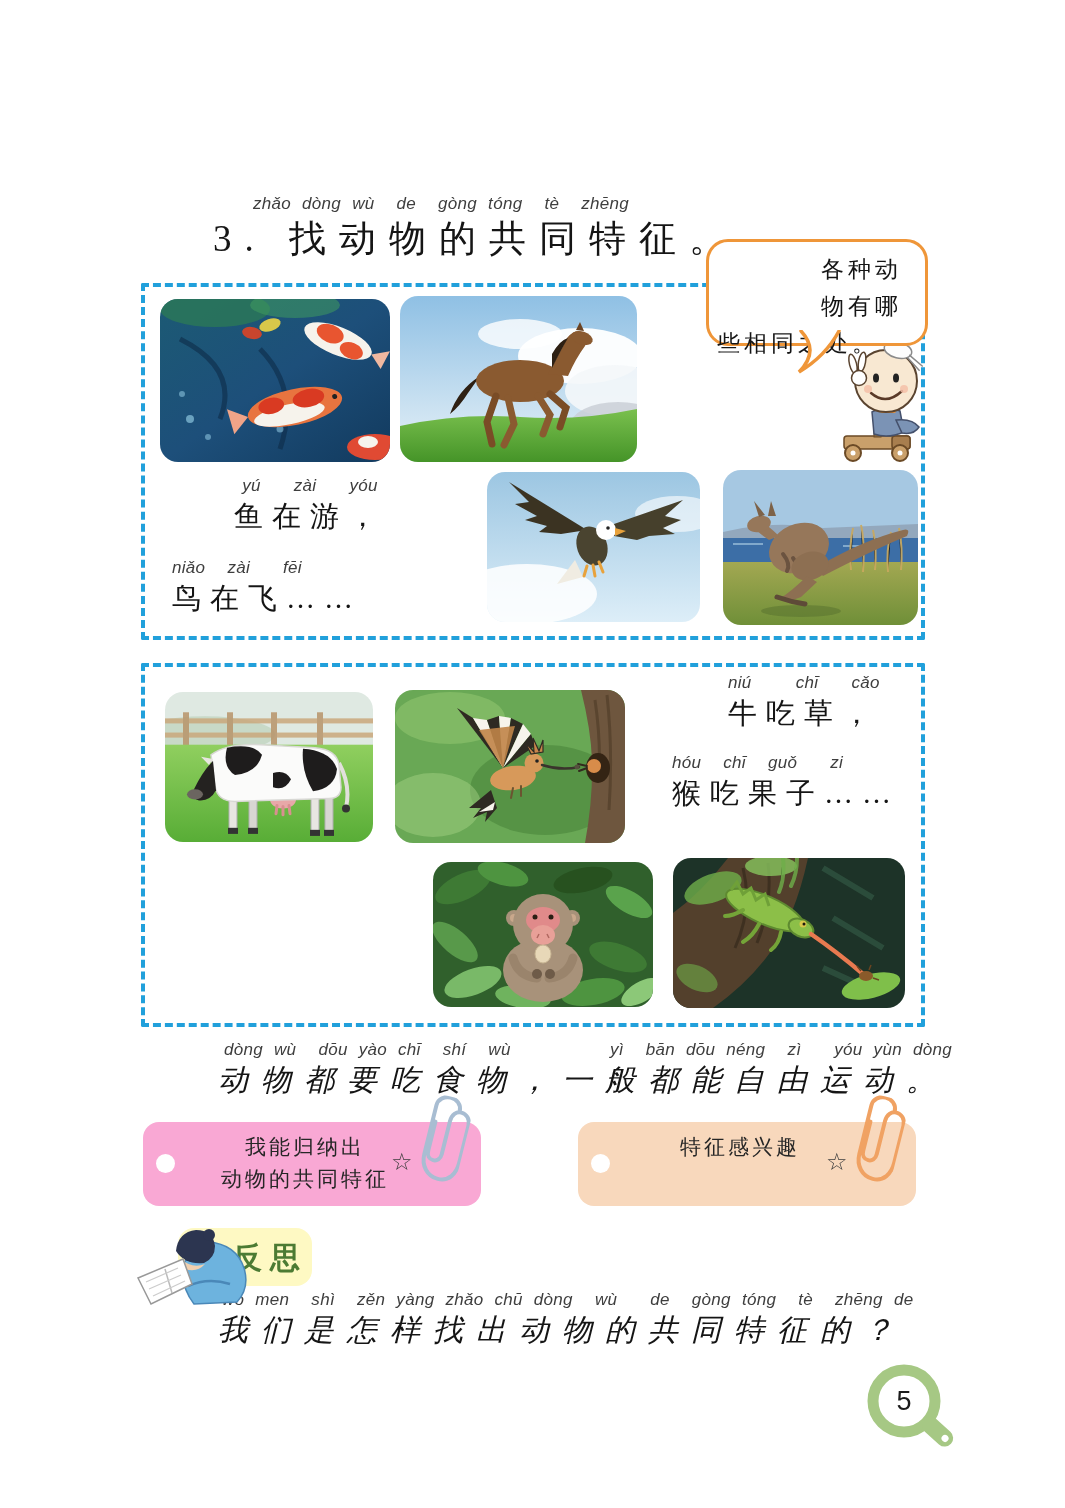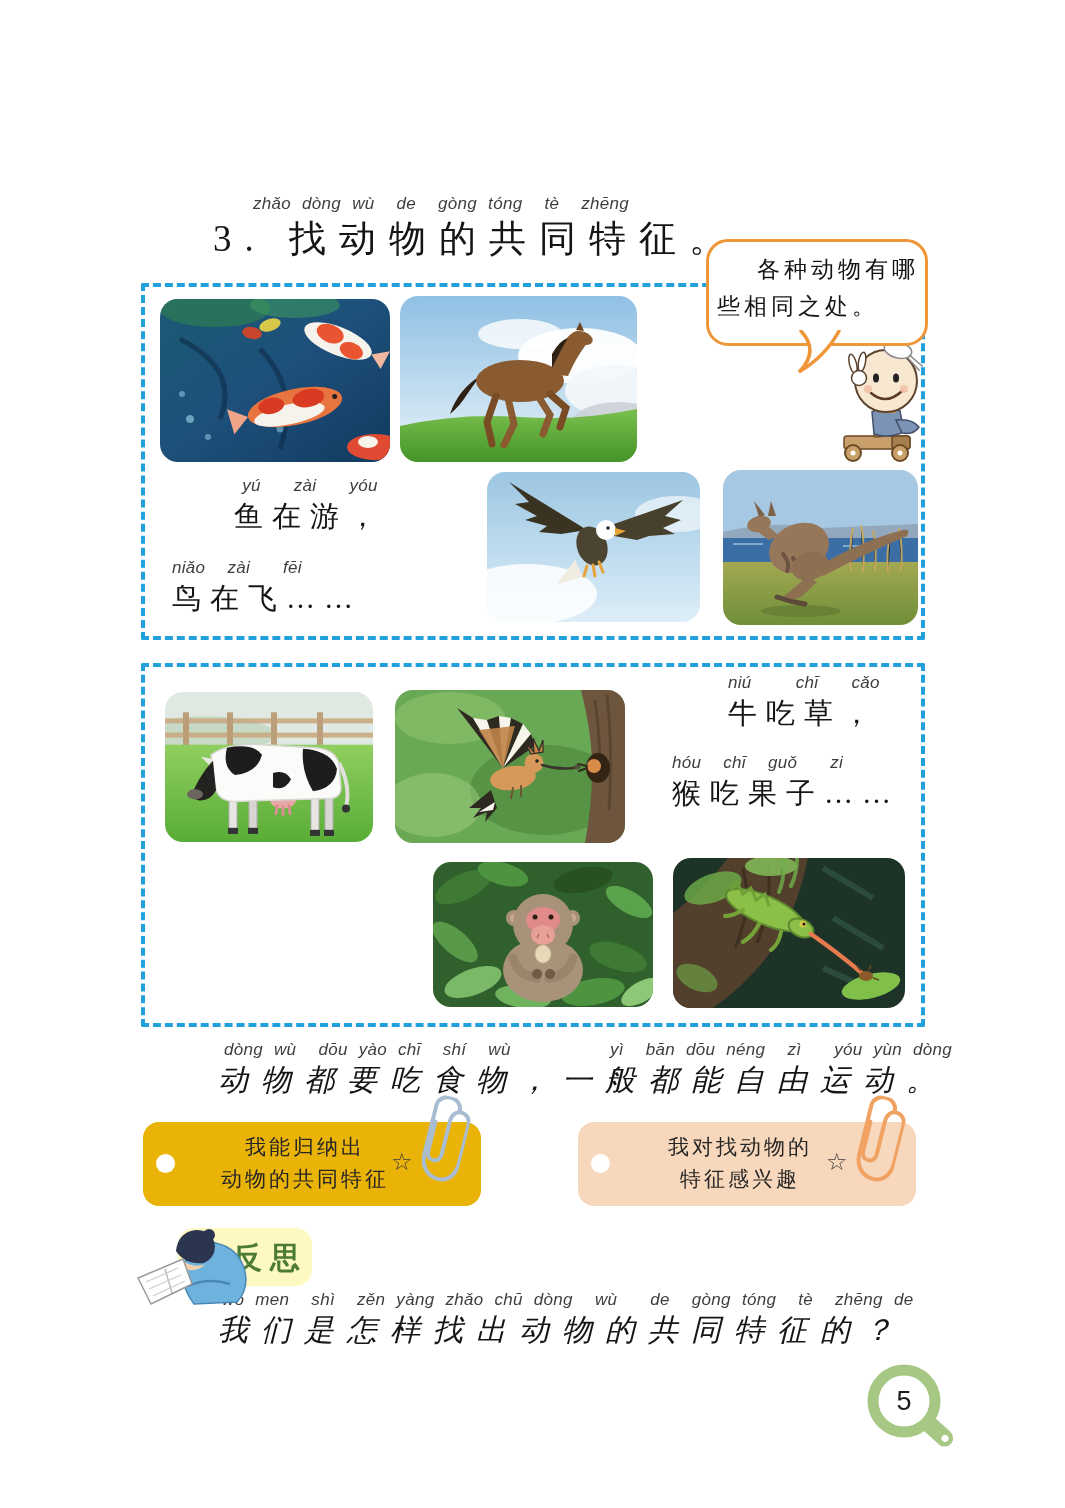--- a/index.html
+++ b/index.html
@@ -9,21 +9,21 @@
   .pinyin{font-family:"Liberation Sans", sans-serif;color:#3e3e3e;font-size:17px;
           word-spacing:6px;white-space:pre;letter-spacing:0.3px;font-style:italic;}
   .hanzi{font-size:30px;letter-spacing:13px;white-space:pre;line-height:40px;font-style:italic;}
   .hz-sm{font-size:29px;letter-spacing:9px;white-space:pre;line-height:40px;}
   .title-hz{font-size:37px;letter-spacing:13px;white-space:pre;}
   .dashedbox{border:4px dashed #21A0DB;border-radius:2px;}
   .photo{border-radius:18px;overflow:hidden;}
   .photo svg{display:block;width:100%;height:100%;}
   .bubble{background:#fff;border:3.5px solid #EF9639;border-radius:22px;z-index:5;
           font-size:23px;letter-spacing:4px;line-height:37px;padding-top:9px;}
-  .bubble .l1{padding-left:48px;}
+  .bubble .l1{padding-left:68px;margin-left:44px;}
   .bubble .l2{padding-left:8px;}
   .note{border-radius:16px;height:84px;}
   .note .hole{position:absolute;left:13px;top:32px;width:19px;height:19px;border-radius:50%;background:#fff;}
   .note .ntext{position:absolute;left:42px;top:9px;width:240px;text-align:center;
                font-size:21px;letter-spacing:3px;line-height:32px;color:#262626;}
   .note .star{position:absolute;left:248px;top:26px;font-size:24px;color:#3c3c3c;
               font-family:"DejaVu Sans", sans-serif;}
   .clip{z-index:6;transform:rotate(14deg);}
   .badge{background:#fef9c3;border-radius:16px;width:134px;height:58px;}
   .badge .btxt{position:absolute;left:54px;top:10px;font-size:30px;font-weight:bold;
@@ -367,36 +367,35 @@
         <path d="M188,113 L184,108 M196,112 L198,107 M200,120 L206,122" stroke="#6B4420" stroke-width="1.5"></path>
       </g>
     </svg>
   </div>
 
   <div class="abs" style="left:218px;top:1040px;">
     <div class="pinyin" style="padding-left:6px;text-align:center;">dòng wù  dōu yào chī  shí  wù         yì  bān dōu néng  zì   yóu yùn dòng</div>
     <div class="hanzi">动物都要吃食物，一般都能自由运动。</div>
   </div>
 
-  <div class="abs note" style="left:143px;top:1122px;width:338px;background:#eab308;">
+  <div class="abs note" style="left:143px;top:1122px;width:338px;background:#f9a8d4;">
     <span class="hole"></span>
     <div class="ntext">
       <div>我能归纳出</div>
       <div>动物的共同特征</div>
     </div>
     <span class="star">☆</span>
   </div>
   <svg class="abs clip" style="left:421px;top:1096px;color:#A8BDD2;" width="44" height="90" viewBox="0 0 44 90">
     <path d="M31,12 C31,5 25,1 19,1 C13,1 7,5 7,12 L7,62 C7,74 15,83 26,83 C37,83 43,74 43,62 L43,24 C43,17 38,13 33,13 C28,13 24,17 24,24 L24,58 C24,63 21,66 17,66 C13,66 10,63 10,58 L10,28" fill="none" stroke="currentColor" stroke-width="4" stroke-linecap="round"></path>
   </svg>
 
   <div class="abs note" style="left:578px;top:1122px;width:338px;background:#F8D8BC;">
     <span class="hole"></span>
     <div class="ntext">
-      <div>我对找动物的</div>
       <div>特征感兴趣</div>
     </div>
     <span class="star">☆</span>
   </div>
   <svg class="abs clip" style="left:856px;top:1096px;color:#F0A263;" width="44" height="90" viewBox="0 0 44 90">
     <path d="M31,12 C31,5 25,1 19,1 C13,1 7,5 7,12 L7,62 C7,74 15,83 26,83 C37,83 43,74 43,62 L43,24 C43,17 38,13 33,13 C28,13 24,17 24,24 L24,58 C24,63 21,66 17,66 C13,66 10,63 10,58 L10,28" fill="none" stroke="currentColor" stroke-width="4" stroke-linecap="round"></path>
   </svg>
 
   <div class="abs badge" style="left:178px;top:1228px;">
     <span class="btxt">反思</span>

